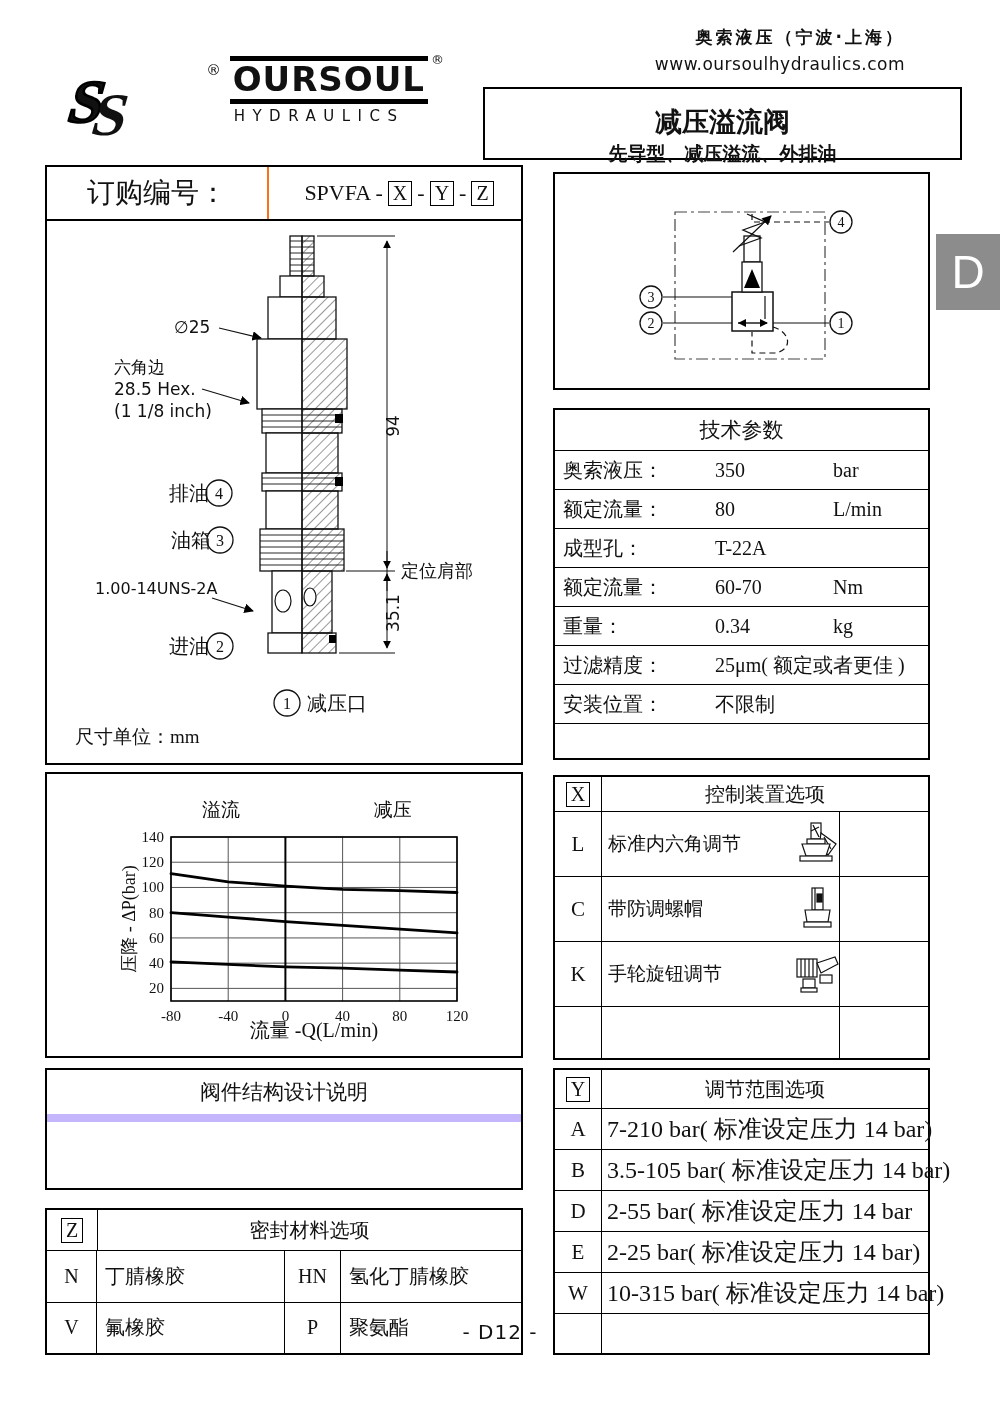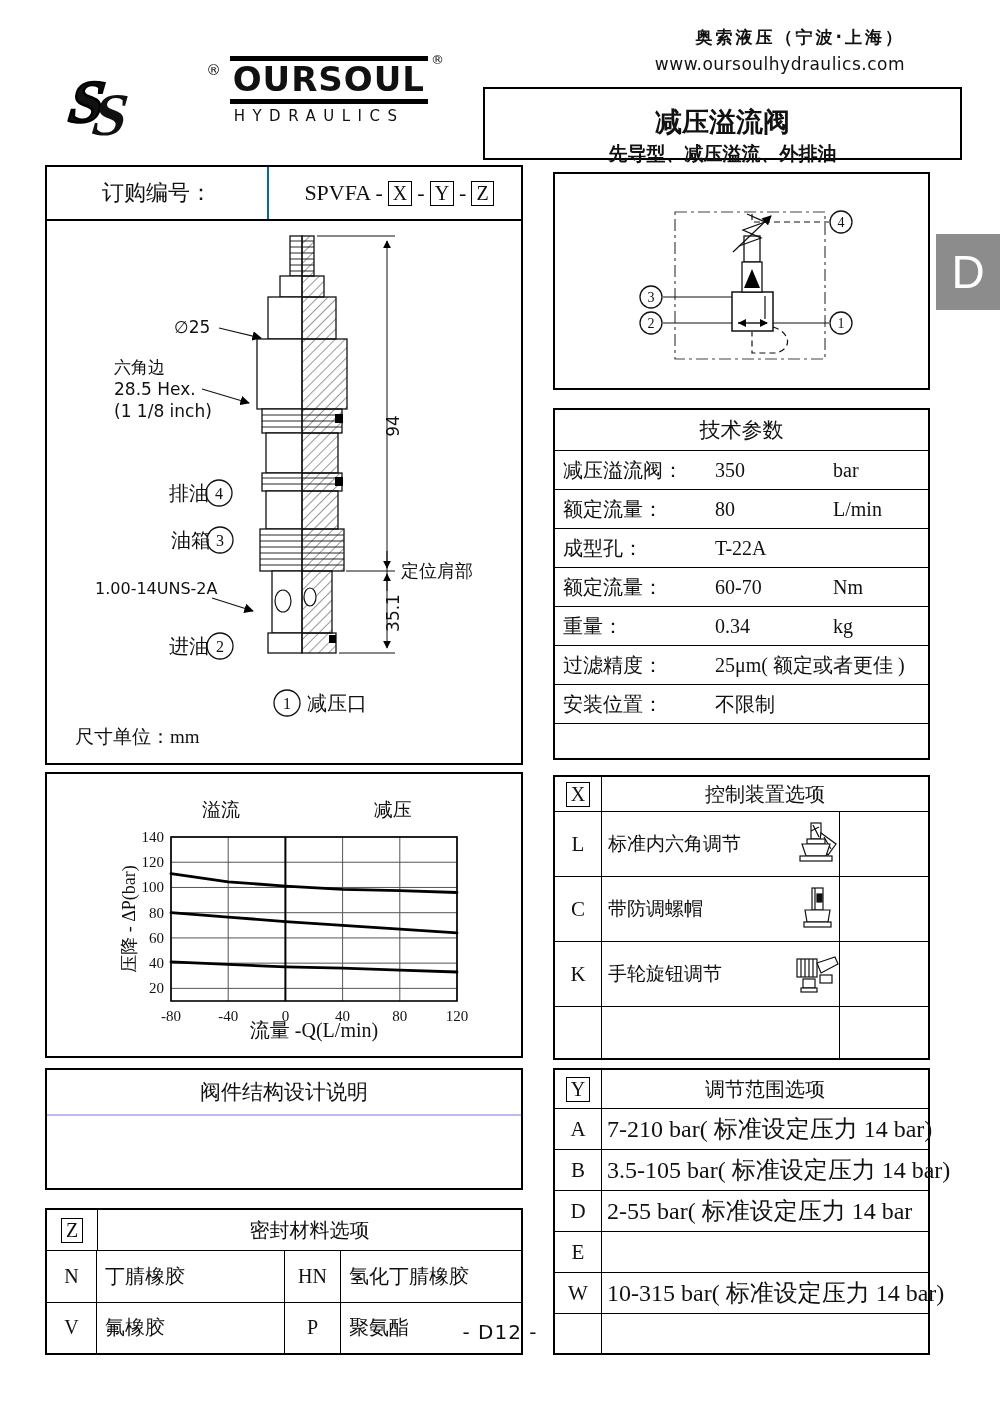--- a/index.html
+++ b/index.html
@@ -21,21 +21,21 @@
   .logo-reg{position:absolute;top:-4px;right:0;font-size:13px;font-family:"DejaVu Sans",sans-serif;}
   .logo-sub{font-family:"DejaVu Sans","Liberation Sans",sans-serif;font-size:15px;letter-spacing:7.5px;margin-top:3px;padding-left:4px;}
 
   .title-box{left:483px;top:87px;width:479px;height:73px;text-align:center;}
   .doc-title{font-size:27px;font-weight:bold;margin-top:15px;}
   .doc-subtitle{font-size:19px;font-weight:bold;margin-top:1px;}
 
   
   .main-box{left:45px;top:165px;width:478px;height:600px;}
   .order-row{display:flex;height:52px;border-bottom:2px solid #000;align-items:stretch;}
-  .order-label{width:220px;border-right:2px solid #0369a1;display:flex;align-items:center;justify-content:center;font-size:22px;}
+  .order-label{width:220px;border-right:2px solid #f97316;display:flex;align-items:center;justify-content:center;font-size:28px;}
   .order-code{flex:1;display:flex;align-items:center;justify-content:center;font-size:22px;gap:5px;padding-left:8px;}
   .codebox{display:inline-block;border:1.5px solid #000;padding:0 4px;line-height:1.15;font-size:20px;}
   .valve-area{height:644px;}
 
   
   .schem-box{left:553px;top:172px;width:377px;height:218px;}
 
   
   .specs{left:553px;top:408px;width:377px;height:352px;display:flex;flex-direction:column;}
   .specs-title{height:40px;display:flex;align-items:center;justify-content:center;font-size:21px;}
@@ -69,21 +69,21 @@
   .x-filler{flex:1;border-top:1.5px solid #000;display:flex;}
   .x-filler .c1{width:46px;border-right:1.5px solid #000;}
   .x-filler .c2{width:238px;border-right:1.5px solid #000;box-sizing:border-box;}
   .ytable .opt-row{height:40px;}
   .y-label{flex:1;display:flex;align-items:center;font-size:24px;padding-left:5px;white-space:nowrap;}
   .y-filler{flex:1;border-top:1.5px solid #000;display:flex;}
   .y-filler .c1{width:46px;border-right:1.5px solid #000;}
 
   
   .struct-box{left:45px;top:1068px;width:478px;height:122px;display:flex;flex-direction:column;}
-  .struct-title{height:44px;border-bottom:2px solid #c4b5fd;display:flex;align-items:center;justify-content:center;font-size:21px;flex:none;}
+  .struct-title{height:44px;border-bottom:8px solid #c4b5fd;display:flex;align-items:center;justify-content:center;font-size:21px;flex:none;}
   .struct-body{flex:1;}
 
   
   .ztable{left:45px;top:1208px;width:478px;height:147px;display:flex;flex-direction:column;}
   .z-head{height:40px;display:flex;flex:none;}
   .z-head-code{width:50px;border-right:1.5px solid #000;display:flex;align-items:center;justify-content:center;flex:none;}
   .z-head-title{flex:1;display:flex;align-items:center;justify-content:center;font-size:20px;}
   .z-row{flex:1;border-top:1.5px solid #000;display:flex;align-items:stretch;}
   .z-c{display:flex;align-items:center;font-size:20px;box-sizing:border-box;}
   .z-code1{width:50px;border-right:1.5px solid #000;justify-content:center;flex:none;}
@@ -270,21 +270,21 @@
       <circle cx="96" cy="149" r="11" fill="none" stroke="#111" stroke-width="1.3"></circle>
       <text x="96" y="154" font-size="14" text-anchor="middle">2</text>
       <circle cx="286" cy="149" r="11" fill="none" stroke="#111" stroke-width="1.3"></circle>
       <text x="286" y="154" font-size="14" text-anchor="middle">1</text>
     </svg>
   </div>
 
   <div class="abs bx specs">
     <div class="specs-title">技术参数</div>
     <div class="spec-row">
-      <span class="spec-label">减压溢流阀：</span>
+      <span class="spec-label">奥索液压：</span>
       <span class="spec-value">350</span>
       <span class="spec-unit">bar</span>
     </div>
     <div class="spec-row">
       <span class="spec-label">额定流量：</span>
       <span class="spec-value">80</span>
       <span class="spec-unit">L/min</span>
     </div>
     <div class="spec-row">
       <span class="spec-label">成型孔：</span>
@@ -441,20 +441,21 @@
     <div class="opt-row">
       <div class="opt-code">B</div>
       <div class="y-label">3.5-105 bar( 标准设定压力 14 bar)</div>
     </div>
     <div class="opt-row">
       <div class="opt-code">D</div>
       <div class="y-label">2-55 bar( 标准设定压力 14 bar</div>
     </div>
     <div class="opt-row">
       <div class="opt-code">E</div>
+      <div class="y-label">2-25 bar( 标准设定压力 14 bar)</div>
     </div>
     <div class="opt-row">
       <div class="opt-code">W</div>
       <div class="y-label">10-315 bar( 标准设定压力 14 bar)</div>
     </div>
     <div class="y-filler">
         <div class="c1"></div>
       </div>
   </div>
 

